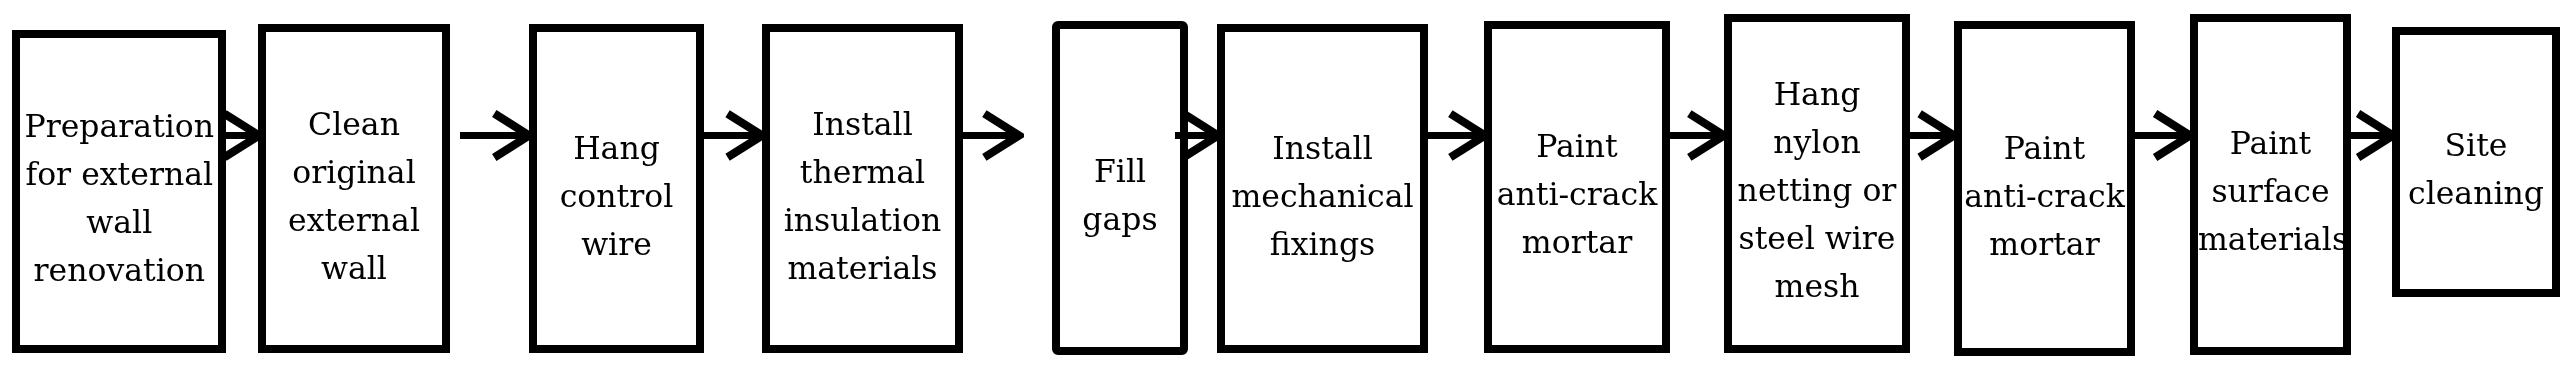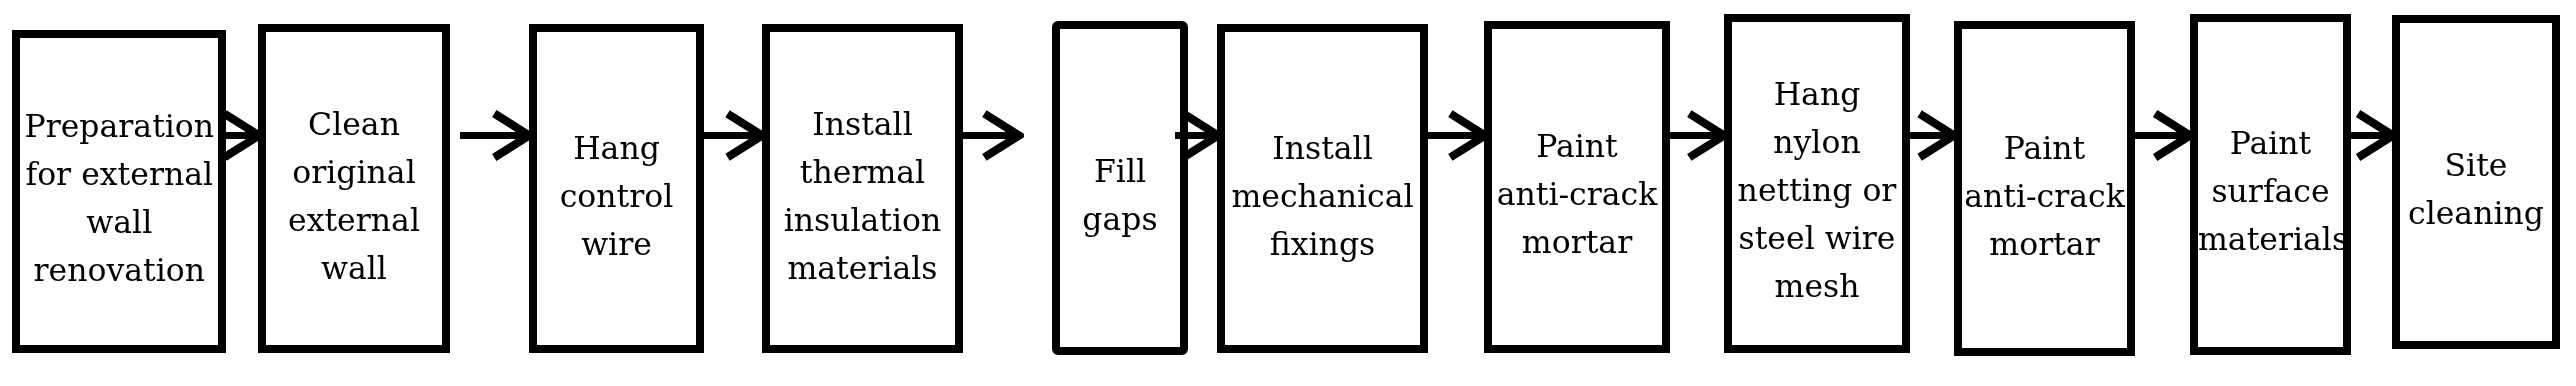--- a/index.html
+++ b/index.html
@@ -40,21 +40,21 @@
   .b1  { left: 12.3px;   top: 29.5px; width: 214px; height: 323px; }
   .b2  { left: 258px;  top: 24px; width: 192px; height: 329px; }
   .b3  { left: 529px;  top: 24px; width: 175px; height: 329px; }
   .b4  { left: 762px; top: 24px; width: 201px; height: 329px; }
   .b5  { left: 1052px; top: 21px; width: 136px; height: 334px; border-radius: 6px; }
   .b6  { left: 1217px; top: 24px; width: 211px; height: 329px; }
   .b7  { left: 1484px; top: 21px; width: 186px; height: 332px; }
   .b8  { left: 1724px; top: 13.7px; width: 186px; height: 339px; }
   .b9  { left: 1954px; top: 21px; width: 181px; height: 335px; }
   .b10 { left: 2190px; top: 13.7px; width: 161px; height: 341px; }
-  .b11 { left: 2392px; top: 15px; width: 168px; height: 334px; }
+  .b11 { left: 2392px; top: 27px; width: 168px; height: 270px; }
 
   
   .a1  { left: 221px;  width: 43px;  }
   .a2  { left: 460px;  width: 74px; }
   .a3  { left: 699px; width: 68px; }
   .a4  { left: 957px; width: 67px;  }
   .a5  { left: 1175px; width: 48px;  }
   .a6  { left: 1423px; width: 67px;  }
   .a7  { left: 1664px; width: 65px;  }
   .a8  { left: 1904px; width: 55px;  }

